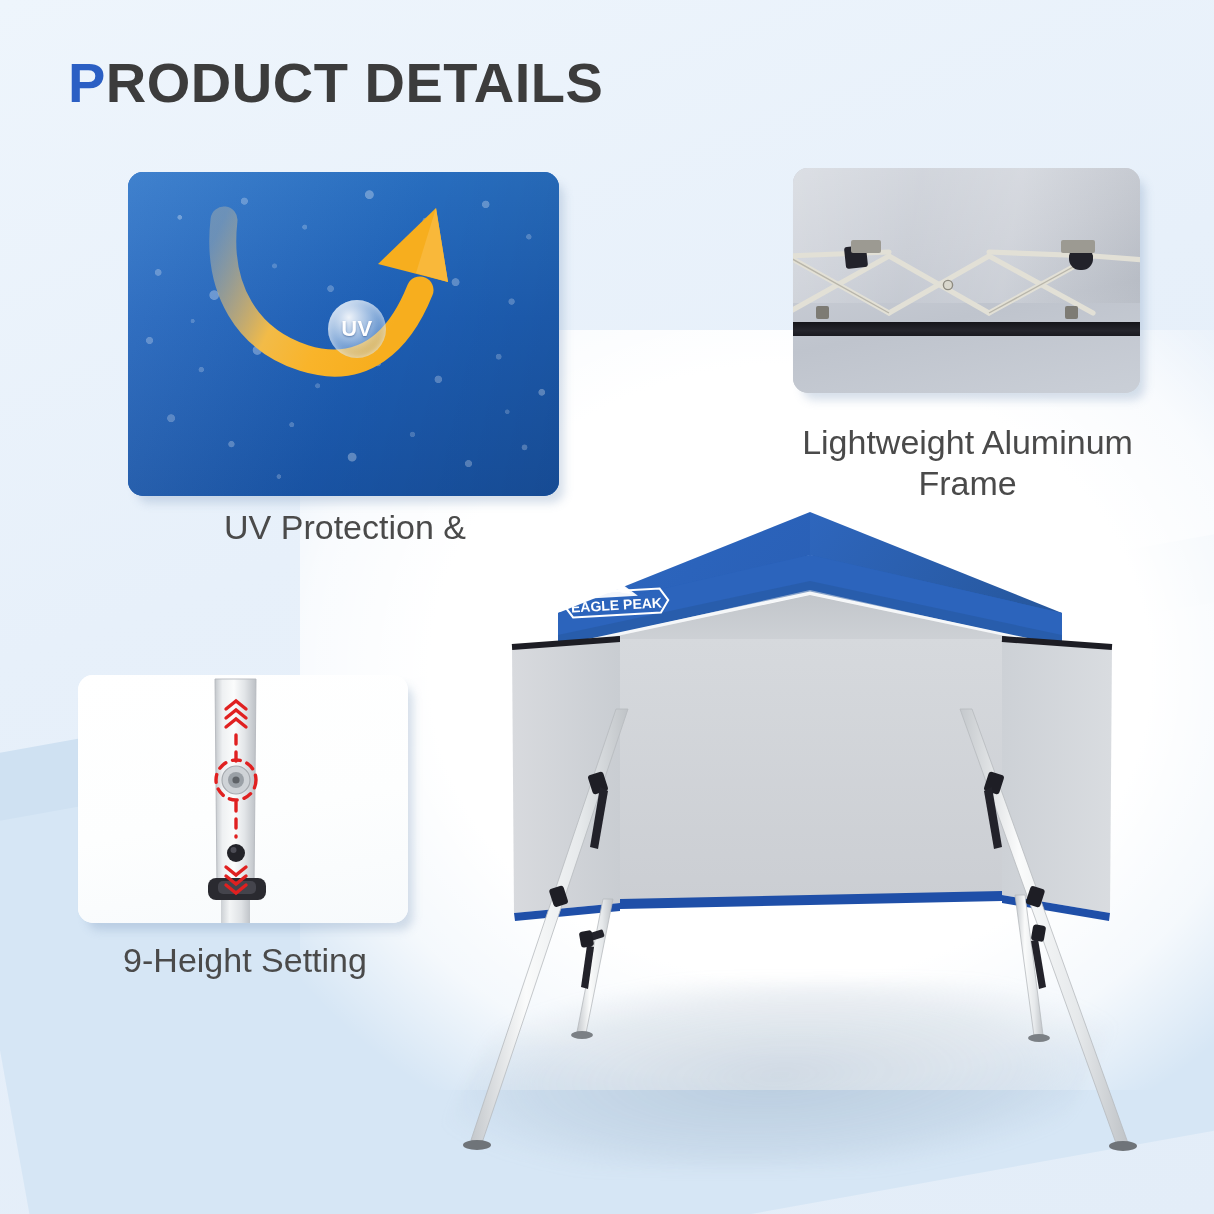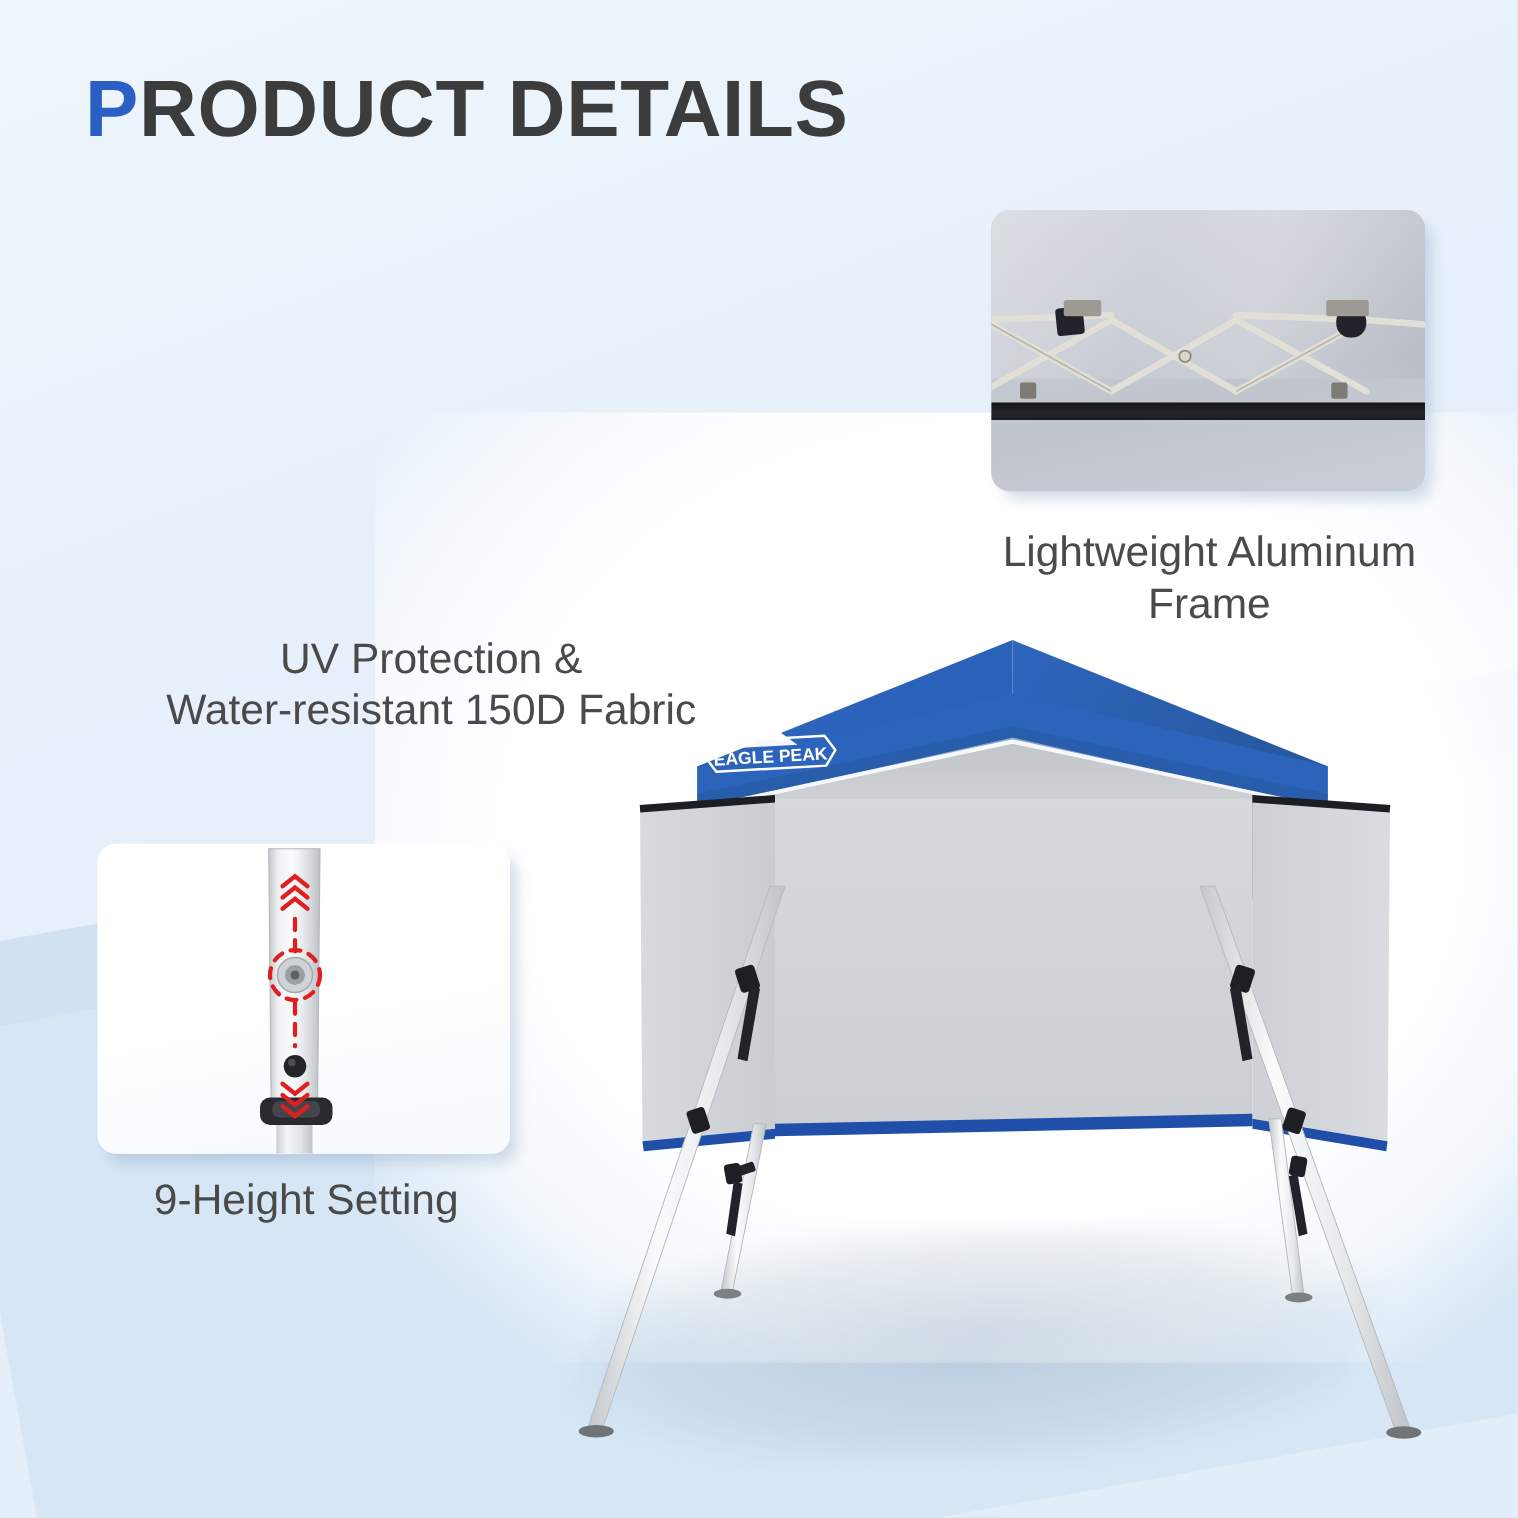--- a/index.html
+++ b/index.html
@@ -40,21 +40,21 @@
   .ground-shadow {
     position:absolute; left:470px; top:980px; width:620px; height:190px;
     background: radial-gradient(ellipse at 50% 50%, rgba(120,145,170,0.30) 0%, rgba(140,162,185,0.18) 55%, rgba(160,180,200,0) 80%);
     transform: skewX(-26deg);
     filter: blur(6px);
   }
 
   
   #title {
     position:absolute; left:68px; top:50px;
-    font-size:64px; font-weight:bold; letter-spacing:0.5px;
+    font-size:56px; font-weight:bold; letter-spacing:0.5px;
     color:#3c3c3c; white-space:nowrap;
     font-family:"Liberation Sans", sans-serif;
   }
   #title .accent { color:#2b5fc4; }
 
   
   .panel {
     position:absolute;
     border-radius:15px;
     overflow:hidden;
@@ -169,23 +169,43 @@
 
   <div class="ground-band"></div>
   <div class="ground-band2"></div>
   <div class="bg-white-wash"></div>
   <div class="ground-shadow"></div>
 
   <div id="title">
     <span class="accent">P</span><span>RODUCT DETAILS</span>
   </div>
 
+  <div class="panel" id="panel-uv">
+    <div class="uv-fabric"></div>
+    <svg id="uv-arrow-svg" viewBox="0 0 431 324">
+      <defs>
+        <linearGradient id="arrowGrad" x1="0" y1="0" x2="1" y2="0.35">
+          <stop offset="0%" stop-color="#9aa8ae" stop-opacity="0.55"></stop>
+          <stop offset="22%" stop-color="#cdb277" stop-opacity="0.75"></stop>
+          <stop offset="45%" stop-color="#f2bb48"></stop>
+          <stop offset="70%" stop-color="#f9b42a"></stop>
+          <stop offset="100%" stop-color="#f7ae1e"></stop>
+        </linearGradient>
+      </defs>
+
+      <path d="M96,48 C88,118 120,168 176,186 C236,205 272,168 292,118" fill="none" stroke="url(#arrowGrad)" stroke-width="27" stroke-linecap="round"></path>
+      <polygon points="308,36 320,110 250,92" fill="#f7ae1e"></polygon>
+      <polygon points="308,36 320,110 288,101" fill="#f9b83a"></polygon>
+    </svg>
+    <div class="uv-bubble">
+      <span>UV</span>
+    </div>
+  </div>
   <div class="caption" id="cap-uv">
     <div>UV Protection &amp;</div>
-    <div>Water-resistant 150D Fabric</div>
   </div>
 
   <div class="panel" id="panel-frame">
     <div class="frame-canopy"></div>
     <svg id="frame-svg" viewBox="0 0 347 225">
       <g stroke="#e2e0d6" stroke-width="5.2" stroke-linecap="round" fill="none">
 
         <line x1="-6" y1="88" x2="96" y2="145"></line>
         <line x1="-6" y1="145" x2="96" y2="88"></line>
 

